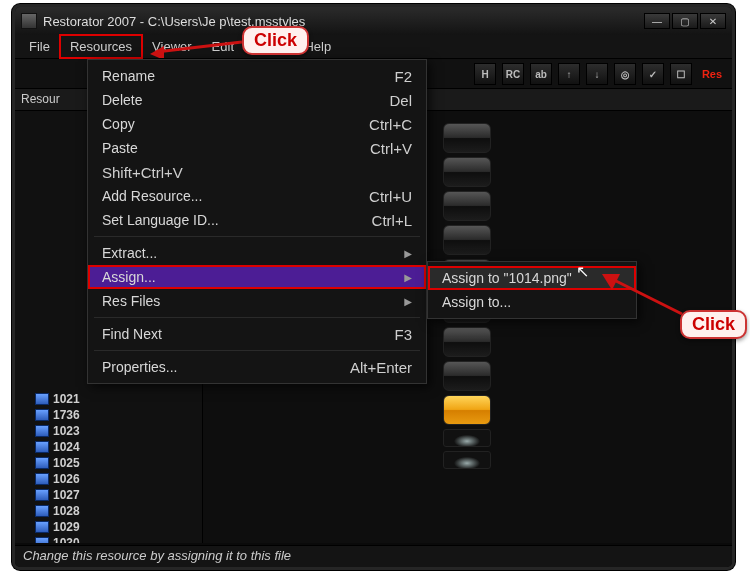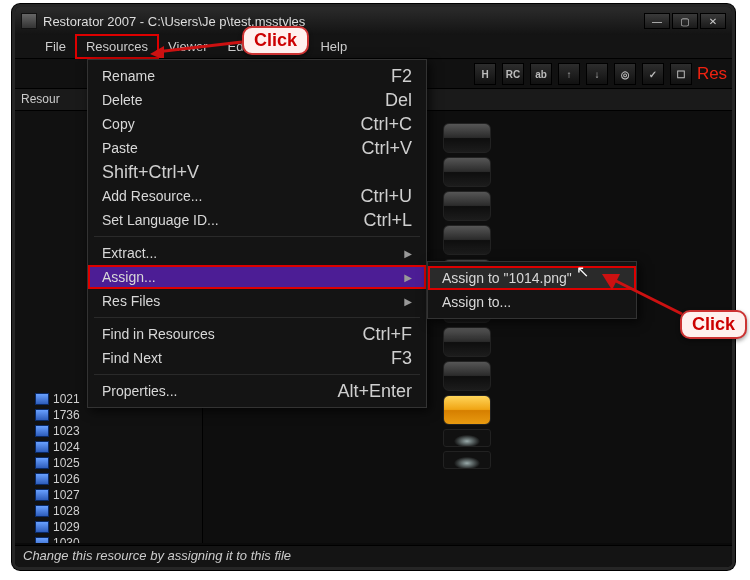--- a/index.html
+++ b/index.html
@@ -3,45 +3,45 @@
 <meta charset="utf-8">
 <style>
   * { box-sizing: border-box; margin: 0; padding: 0; font-family: "Segoe UI", Tahoma, sans-serif; }
   body { background:#fff; width:750px; height:580px; position:relative; overflow:hidden; }
   .frame { position:absolute; left:12px; top:4px; width:723px; height:566px; background:#0a0a0a; border:3px solid #262626; border-radius:8px; box-shadow:0 0 0 1px #000; overflow:hidden; }
   .titlebar { height:28px; background:linear-gradient(#2b2b2b,#131313); display:flex; align-items:center; padding:0 6px; color:#ddd; font-size:13px; }
   .titlebar .appicon { width:16px; height:16px; margin-right:6px; background:linear-gradient(#666,#333); border:1px solid #111; }
   .titlebar .title { flex:1; white-space:nowrap; overflow:hidden; }
   .winbtns { display:flex; gap:2px; }
   .winbtn { width:26px; height:16px; background:linear-gradient(#3a3a3a,#1a1a1a); border:1px solid #000; display:flex; align-items:center; justify-content:center; color:#ccc; font-size:10px; }
-  .menubar { height:24px; background:#141414; display:flex; align-items:stretch; padding:0 20px; color:#ccc; font-size:13px; border-bottom:1px solid #000; }
+  .menubar { height:24px; background:#141414; display:flex; align-items:stretch; padding:0 4px; color:#ccc; font-size:13px; border-bottom:1px solid #000; }
   .menuitem { padding:0 10px; display:flex; align-items:center; cursor:default; }
   .menuitem.hl { outline:2px solid #d00; outline-offset:-1px; }
   .toolbar { height:30px; background:#111; border-bottom:1px solid #000; position:relative; }
   .toolbar .tool-icons { position:absolute; right:6px; top:4px; display:flex; gap:6px; align-items:center; }
   .toolbar .ticon { width:22px; height:22px; background:linear-gradient(#2d2d2d,#111); border:1px solid #000; display:flex; align-items:center; justify-content:center; color:#bbb; font-size:10px; font-weight:bold; }
-  .toolbar .reslogo { width:28px; height:22px; color:#e21; font-size:17px; font-weight:normal; display:flex; align-items:center; justify-content:center; border:none; background:transparent; }
+  .toolbar .reslogo { width:28px; height:22px; color:#e21; font-size:11px; font-weight:bold; display:flex; align-items:center; justify-content:center; border:none; background:transparent; }
   .body { position:absolute; top:82px; left:0; right:0; bottom:24px; display:flex; }
   .sidebar { width:188px; background:#111; border-right:1px solid #000; color:#ccc; font-size:12px; display:flex; flex-direction:column; }
   .sidebar .tabhdr { height:22px; background:#1a1a1a; padding:3px 6px; border-bottom:1px solid #000; }
-  .tree { flex:1; overflow:hidden; padding:2px 0 0 4px; }
+  .tree { flex:1; overflow:hidden; padding:2px 0 0 4px;font-weight:bold; }
   .treeitem { display:flex; align-items:center; height:16px; font-size:12px; color:#d0d0d0; }
   .treeitem .ficon { width:14px; height:12px; background:linear-gradient(#68a0ff,#2e5dbb); border:1px solid #0a2a66; margin:0 4px 0 16px; }
   .main { flex:1; background:#0e0e0e; position:relative; }
   .main .tabhdr { position:absolute; top:0; left:0; height:22px; padding:3px 8px; background:#1a1a1a; color:#ccc; font-size:12px; border-bottom:1px solid #000; width:100%; }
   .thumbs { position:absolute; top:34px; left:240px; width:52px; display:flex; flex-direction:column; gap:4px; }
   .thumb { width:48px; height:30px; border:1px solid #222; border-radius:6px; background:linear-gradient(to bottom,#565656 0%,#2b2b2b 48%,#0e0e0e 52%,#1c1c1c 100%); }
   .thumb.gold { background:linear-gradient(to bottom,#ffd55a 0%,#f0a514 48%,#d67f00 52%,#e89a10 100%); }
   .thumb.bump { background:radial-gradient(ellipse at 50% 70%, #9aa 0%, #111 40%); height:18px; border-radius:3px; }
   .statusbar { position:absolute; left:0; right:0; bottom:0; height:22px; background:#141414; color:#ccc; font-size:13px; padding:2px 8px; font-style:italic; border-top:1px solid #000; }
   
   .dropdown { position:absolute; left:72px; top:52px; width:340px; background:#141414; border:1px solid #333; box-shadow:3px 3px 10px rgba(0,0,0,.7); color:#d8d8d8; font-size:14px; padding:4px 0; z-index:10; }
   .dd-row { display:flex; align-items:center; height:24px; padding:0 14px; justify-content:space-between; }
   .dd-row .lbl { }
-  .dd-row .shc { color:#cfcfcf; font-size:18px; }
+  .dd-row .shc { color:#cfcfcf; font-size:15px; }
   .dd-row .arrow { color:#999; font-size:10px; }
   .dd-sep { height:1px; background:#2a2a2a; margin:4px 6px; }
   .dd-row.hot { outline:2px solid #d00; outline-offset:-2px; background:#4c1d95; }
   
   .submenu { position:absolute; left:412px; top:254px; width:210px; background:#141414; border:1px solid #333; box-shadow:3px 3px 10px rgba(0,0,0,.7); color:#d8d8d8; font-size:14px; padding:4px 0; z-index:11; }
   .sm-row { height:24px; display:flex; align-items:center; padding:0 14px; }
   .sm-row.hi { background:#2a2a2a; outline:2px solid #d00; outline-offset:-2px; }
   
   .ann { position:absolute; background:#fff0ee; border:2px solid #c33; color:#c00; font-weight:bold; font-size:18px; padding:2px 10px; border-radius:10px; z-index:20; box-shadow:0 2px 4px rgba(0,0,0,.4);}
   .arrowline { position:absolute; z-index:19; }
@@ -190,24 +190,20 @@
       <div class="dd-row hot">
         <span class="lbl">Assign...</span>
         <span class="arrow">▶</span>
       </div>
       <div class="dd-row">
         <span class="lbl">Res Files</span>
         <span class="arrow">▶</span>
       </div>
       <div class="dd-sep"></div>
       <div class="dd-row">
-        <span class="lbl">Find in Resources</span>
-        <span class="shc">Ctrl+F</span>
-      </div>
-      <div class="dd-row">
         <span class="lbl">Find Next</span>
         <span class="shc">F3</span>
       </div>
       <div class="dd-sep"></div>
       <div class="dd-row">
         <span class="lbl">Properties...</span>
         <span class="shc">Alt+Enter</span>
       </div>
     </div>
 

